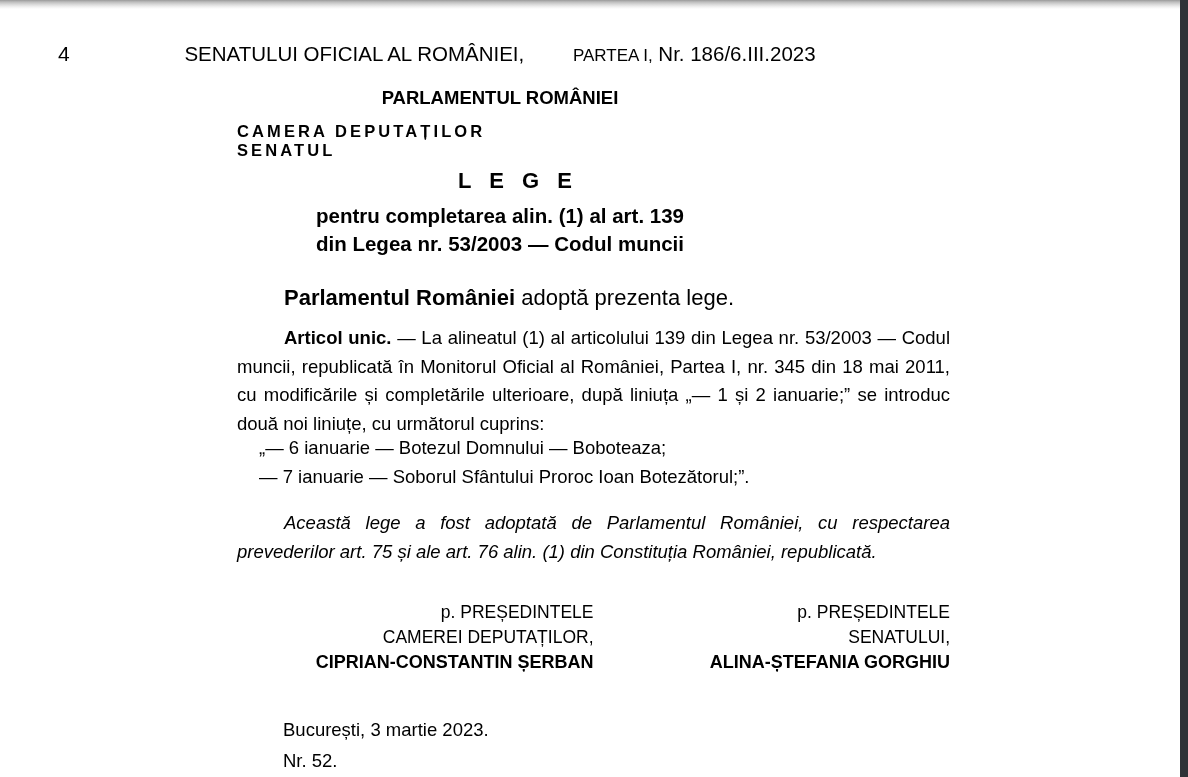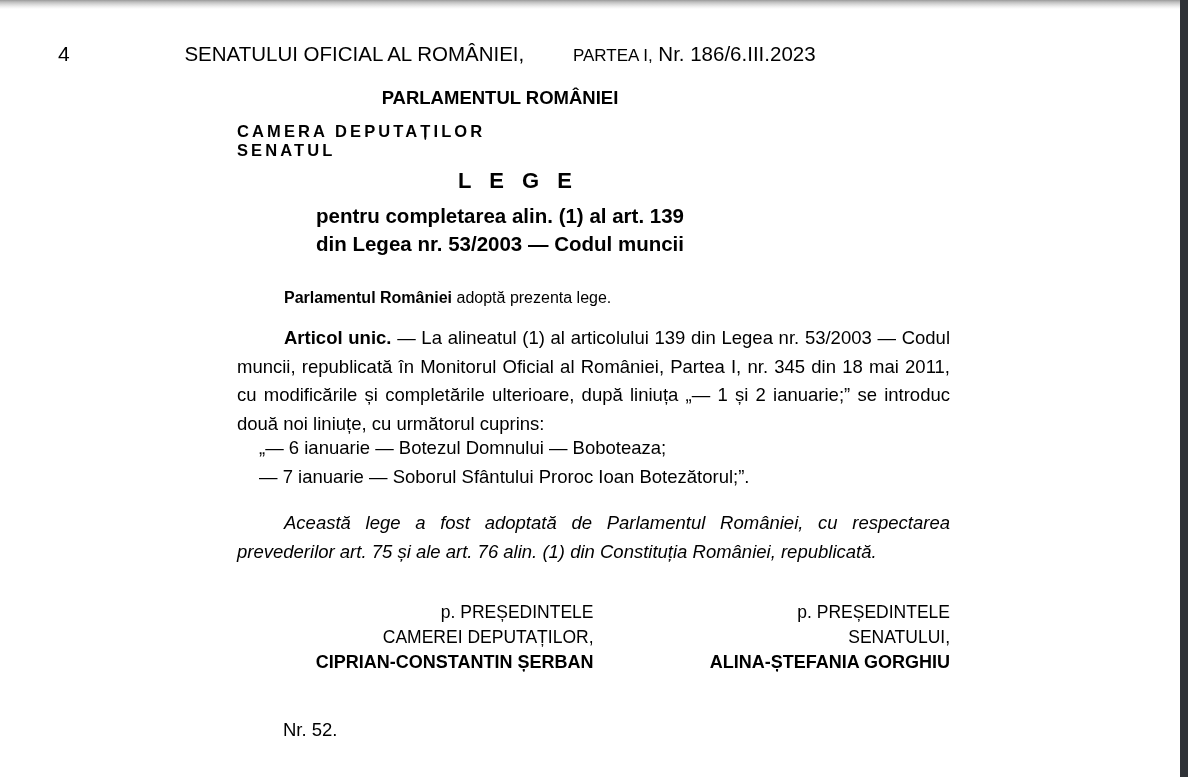--- a/index.html
+++ b/index.html
@@ -121,21 +121,21 @@
   }
   .lege-sub div { white-space: nowrap; }
 
   .body-col {
     position: absolute;
     left: 237px;
     width: 713px;
   }
   .p-adopta {
     top: 285px;
-    font-size: 16px;
+    font-size: 22px;
     line-height: 26px;
     text-indent: 47px;
   }
   .p-adopta b { font-weight: bold; }
 
   .p-articol {
     top: 324px;
     font-size: 18.5px;
     line-height: 28.5px;
     text-align: justify;
@@ -229,19 +229,20 @@
       <div class="name">CIPRIAN-CONSTANTIN ȘERBAN</div>
     </div>
     <div class="sign-col">
       <div>p. PREȘEDINTELE</div>
       <div>SENATULUI,</div>
       <div class="name">ALINA-ȘTEFANIA GORGHIU</div>
     </div>
   </div>
 
   <div class="footer-block">
+    <div>București, 3 martie 2023.</div>
     <div>Nr. 52.</div>
   </div>
 
 </div>
 
 <div id="top-shade"></div>
 <div id="right-scrollbar"></div>
 
 </body></html>

